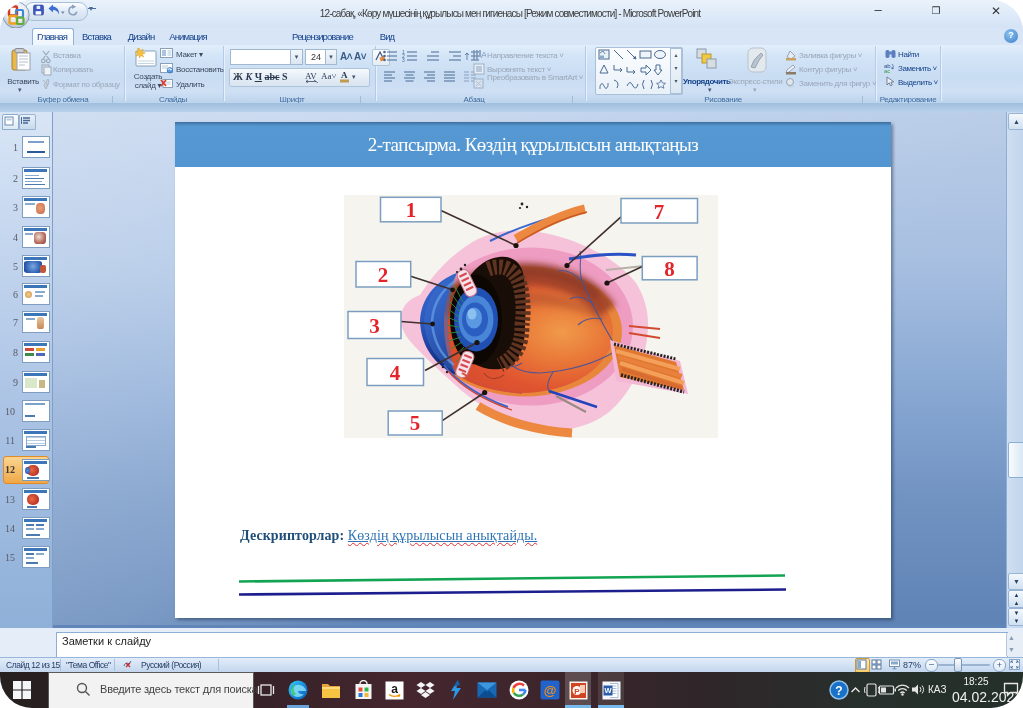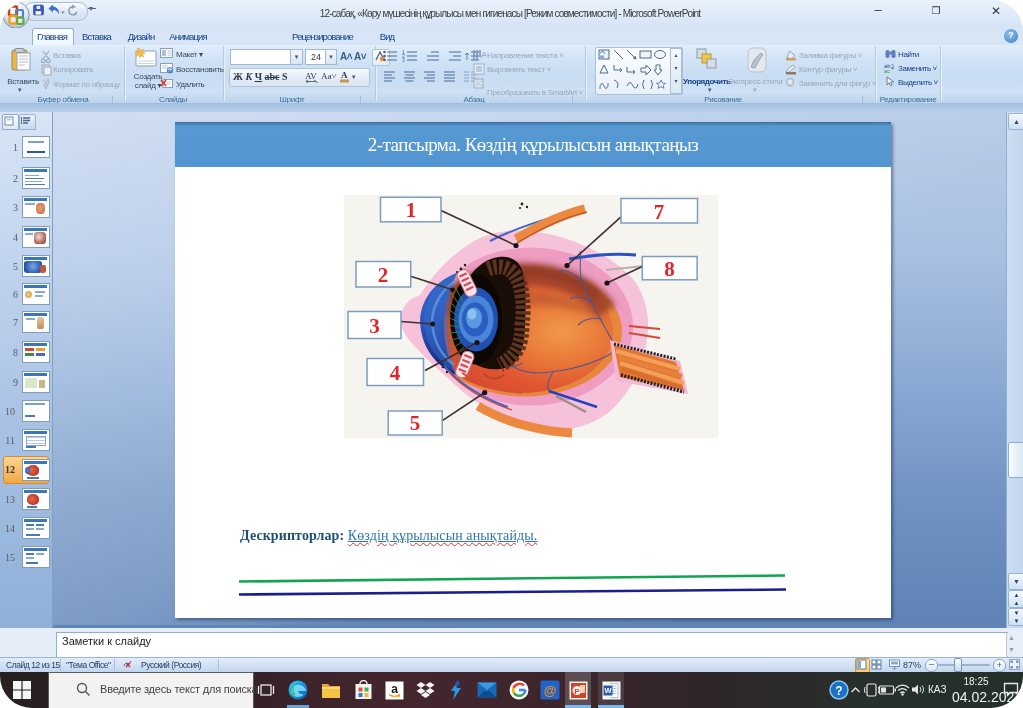--- a/index.html
+++ b/index.html
@@ -203,21 +203,21 @@
 <div class="abs rtxd tx" style="left:487px;top:51px;">Направление текста ˅</div>
 <svg class="abs" style="left:473px;top:63px;" width="13" height="12" viewBox="0 0 13 12">
       <rect x="1" y="1" width="10" height="10" fill="#e8eef5" stroke="#9ab0c8"></rect>
       <path d="M3,4 h6 M3,6 h6 M3,8 h6" stroke="#8aa2c0"></path>
     </svg>
 <div class="abs rtxd tx" style="left:487px;top:65px;">Выровнять текст ˅</div>
 <svg class="abs" style="left:473px;top:77px;" width="13" height="12" viewBox="0 0 13 12">
       <rect x="1" y="2" width="9" height="9" fill="#d8e2ec" stroke="#9ab0c8"></rect>
       <path d="M3,4 l5,5 M8,4 l-5,5" stroke="#b0c0d4"></path>
     </svg>
-<div class="abs rtxd tx" style="left:487px;top:88px;">Преобразовать в SmartArt ˅</div>
+<div class="abs rtxd tx" style="left:487px;top:73px;">Преобразовать в SmartArt ˅</div>
 
 <div class="abs" style="left:595px;top:47px;width:86px;height:46px;background:linear-gradient(#fdfeff,#e8f0f8);border:1px solid #aac0d8;border-radius:2px;"></div>
 <svg class="abs" style="left:598px;top:49px;" width="70" height="42" viewBox="0 0 70 42">
  <g stroke="#4a6a94" fill="none" stroke-width="1">
   <rect x="1" y="1" width="10" height="9" fill="#e8f0f8"></rect>
         <path d="M2,4 l3,-2 2,3" stroke-width="0.8"></path>
         <rect x="2" y="6.5" width="4" height="2.5" fill="#88a8cc" stroke="none"></rect>
   <path d="M16,1 l9,9"></path>
         <path d="M29,1 l9,9 m0,0 l-3,-1 m3,1 l-1,-3"></path>
   <rect x="42" y="2" width="11" height="7" fill="#eef4fa"></rect>

